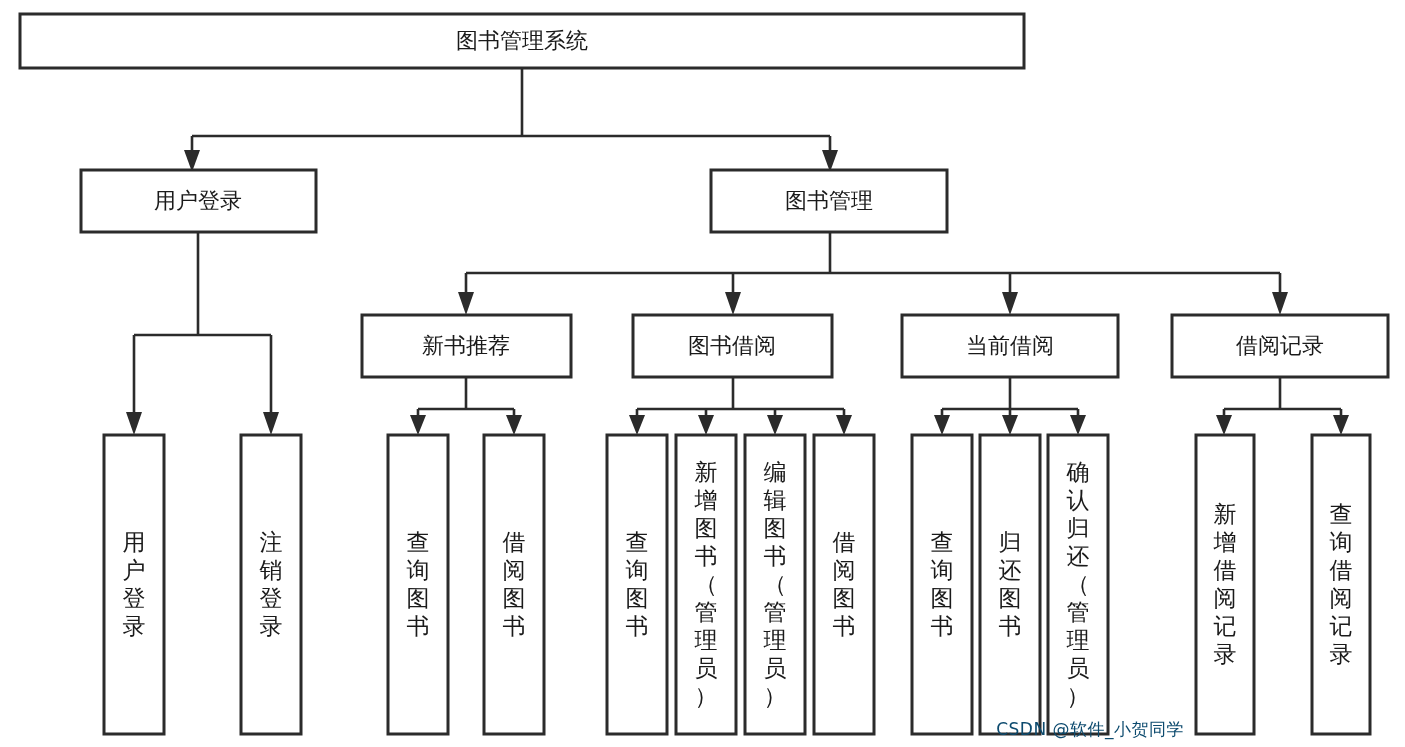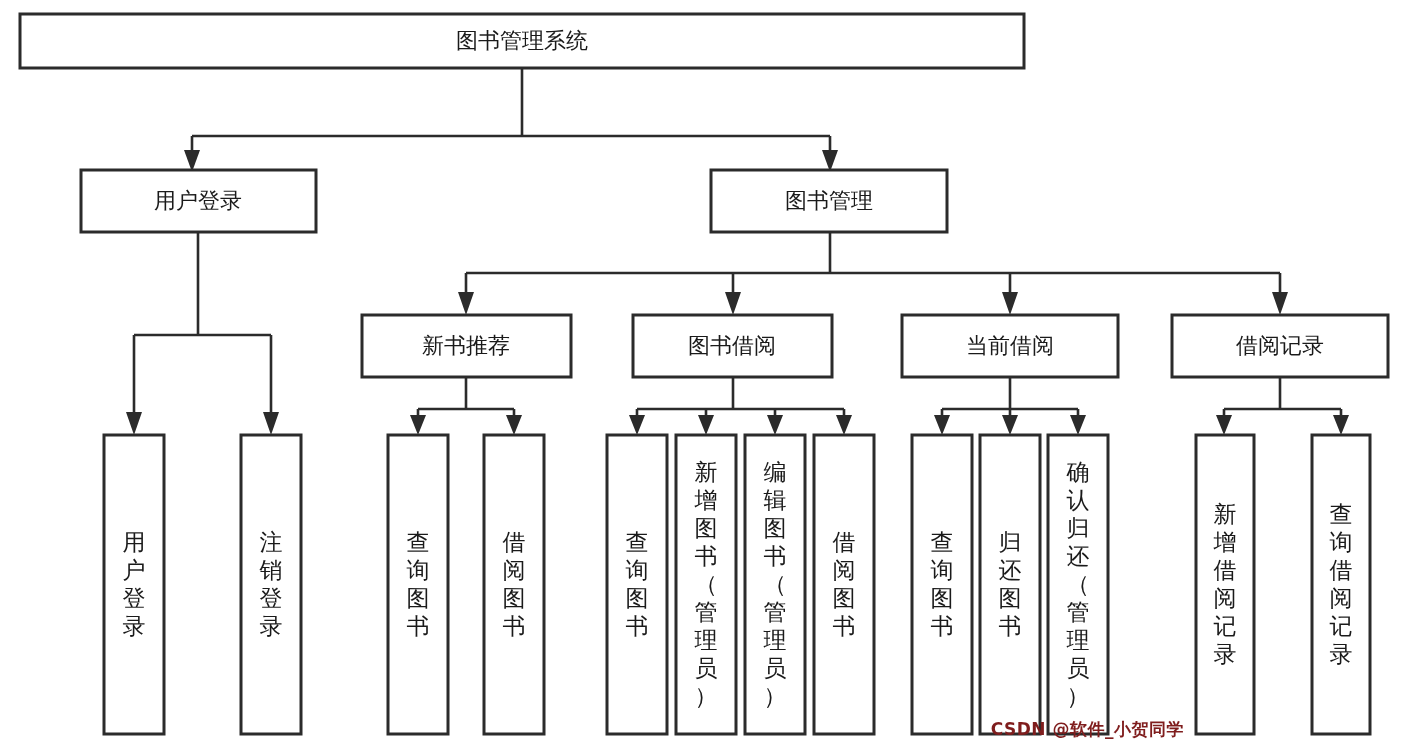--- a/index.html
+++ b/index.html
@@ -53,25 +53,24 @@
   .arrow-head {
     fill: #2b2b2b;
     stroke: none;
   }
   .watermark {
     position: absolute;
     right: 10px;
     bottom: 6px;
     font-family: "DejaVu Sans", "Liberation Sans", sans-serif;
     font-size: 17px;
-    color: #7f1d1d;
+    color: #0c4a6e;
     white-space: nowrap;
     letter-spacing: 0.5px;
     user-select: none;
-    font-weight: bold;
   }
 </style>
 </head>
 <body>
 
 <div id="diagram-root">
   <svg id="tree-svg" viewBox="0 0 1405 747">
 
     <g>
       <path class="connector" d="M 522 68 L 522 136"></path>

